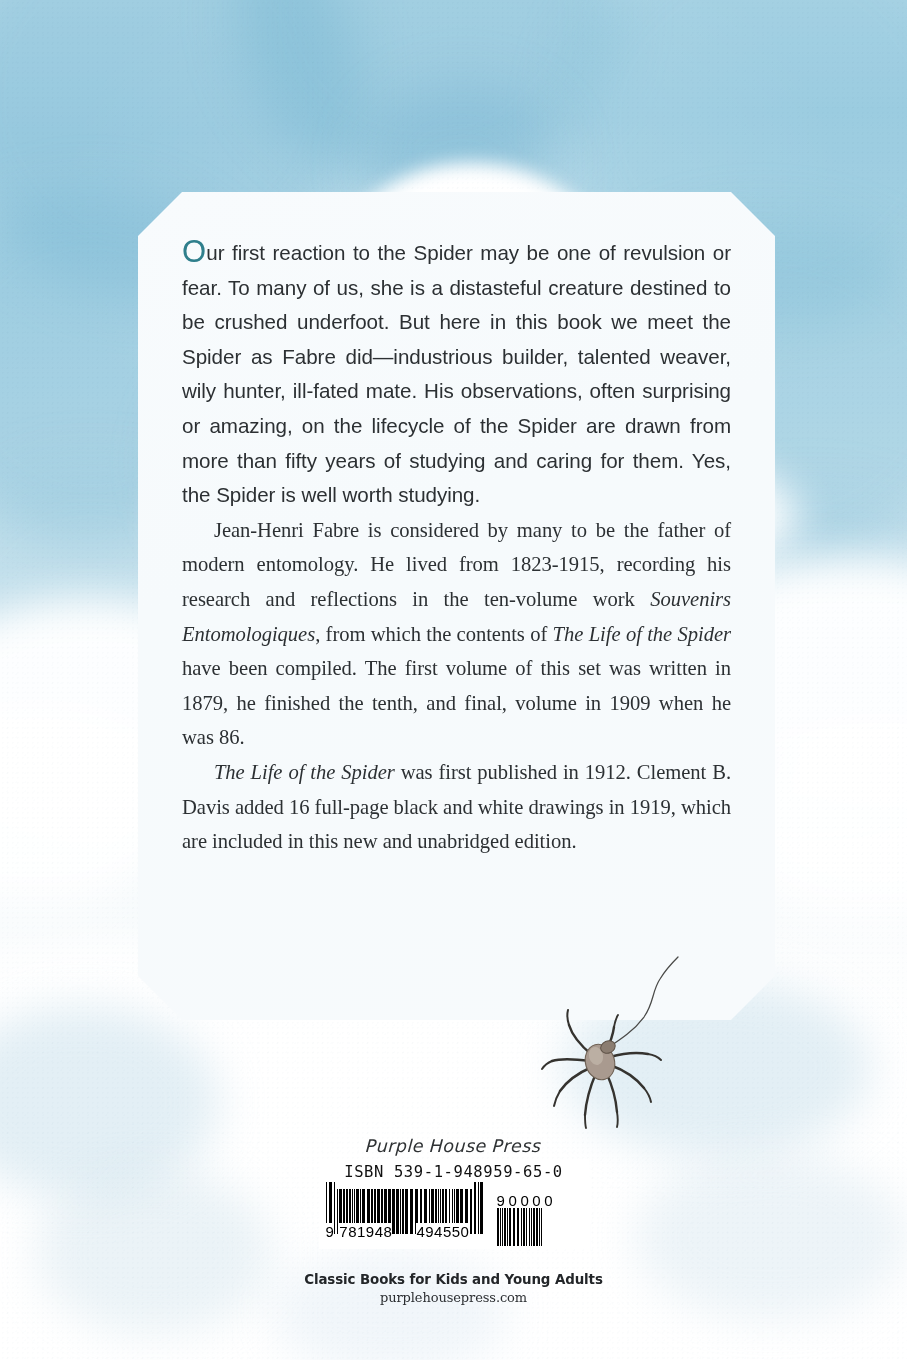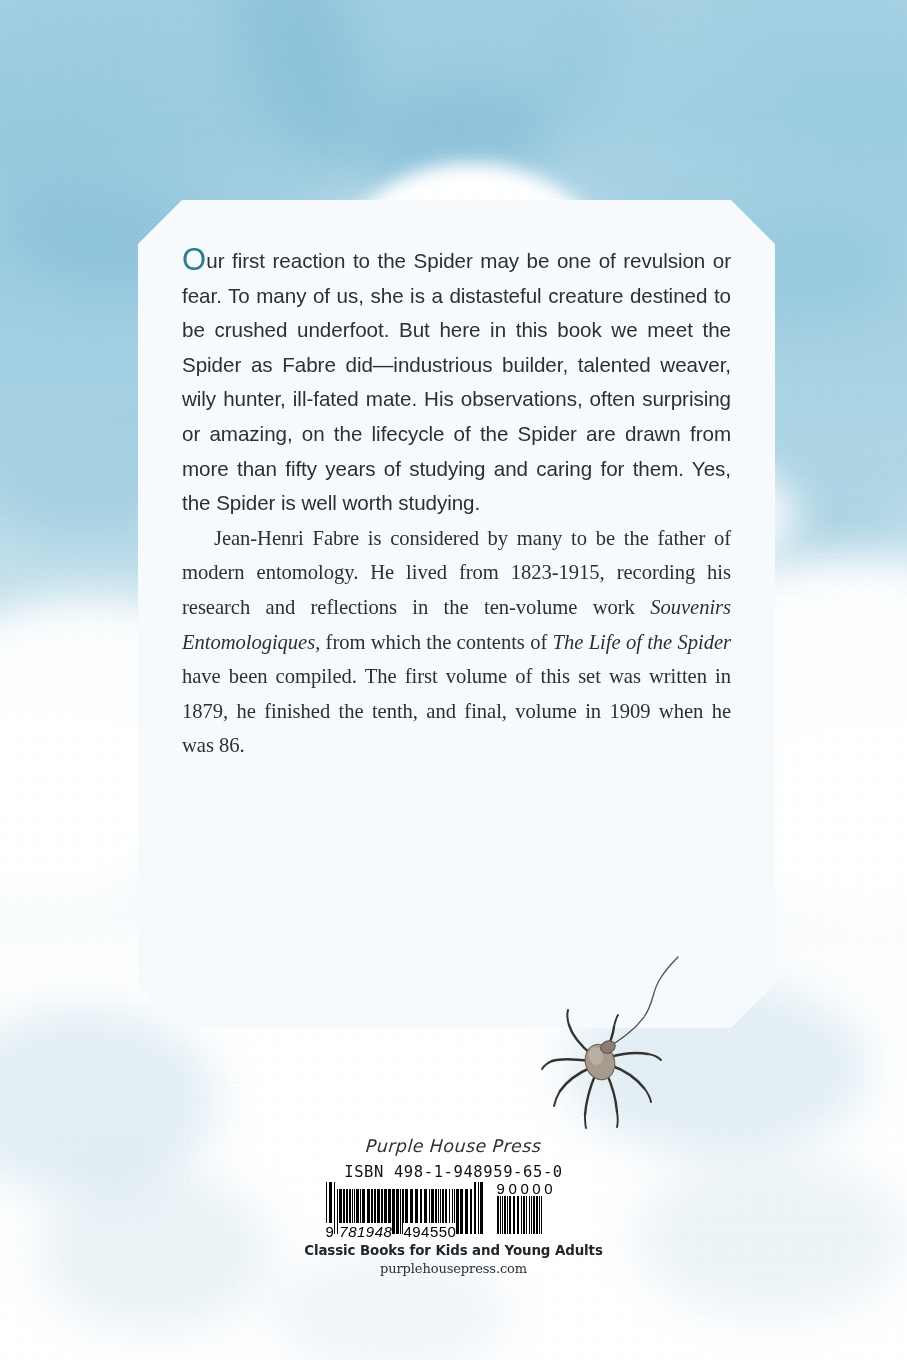--- a/index.html
+++ b/index.html
@@ -82,21 +82,21 @@
     background-image:
       radial-gradient(rgba(150,175,190,0.14) 1px, transparent 1px),
       radial-gradient(rgba(150,175,190,0.10) 1px, transparent 1px);
     background-size: 5px 5px, 9px 9px;
     background-position: 0 0, 3px 4px;
   }
 
   
   #tag-card {
     position:absolute;
-    left:138px; top:200px; width:637px; height:828px;
+    left:138px; top:192px; width:637px; height:828px;
     background:linear-gradient(160deg, #f8fbfd 0%, #f6fafc 40%, #f7fafc 100%);
     clip-path: polygon(
       44px 0, calc(100% - 44px) 0,
       100% 44px, 100% calc(100% - 44px),
       calc(100% - 44px) 100%, 44px 100%,
       0 calc(100% - 44px), 0 44px);
     box-shadow: 0 0 22px rgba(120,160,180,0.10);
   }
 
   #blurb {
@@ -143,43 +143,43 @@
     padding:4px 5px 3px 5px;
     display:flex; flex-direction:column; align-items:center;
   }
   #isbn-text {
     font-family:"DejaVu Sans Mono", monospace;
     font-size:15.5px; letter-spacing:0.6px; color:#111;
     margin-bottom:1px; white-space:nowrap;
   }
   #barcode-row { display:flex; align-items:flex-start; gap:13px; width:100%; padding-left:2px; }
   .bc-main { position:relative; }
-  .bc-addon { position:relative; padding-top:14px; }
+  .bc-addon { position:relative; padding-top:14px;margin-top:12px; }
   .bars { display:flex; align-items:flex-end; height:52px; }
   .bc-addon .bars { height:38px; }
   .bars i { display:block; background:#000; height:100%; }
   .bars i.g { background:transparent; }
   .bars i.tall { height:100%; }
   #ean-digits {
     font-family:"Liberation Sans", sans-serif;
     font-size:15px; color:#000; letter-spacing:0.5px;
     display:flex; margin-top:-11px; position:relative; z-index:2;
   }
   #ean-digits span { background:#fff; }
   #ean-lead { margin-right:5px; }
-  #ean-left { margin-right:11px;font-style:italic; }
+  #ean-left { margin-right:24px; }
   #addon-digits {
     font-family:"Liberation Sans", sans-serif;
     font-size:15px; color:#000; letter-spacing:3.6px;
     text-align:center; position:absolute; top:-2px; left:0; right:0;
   }
   #tagline {
     font-family:"DejaVu Sans", sans-serif;
     font-weight:bold; font-size:13.4px; color:#232629;
-    margin-top:0; letter-spacing:-0.1px;
+    margin-top:23px; letter-spacing:-0.1px;
   }
   #website {
     font-family:"DejaVu Serif", serif;
     font-size:13px; color:#2b2e31; margin-top:3px; letter-spacing:-0.1px;
   }
 </style>
 </head>
 <body>
 
 <div id="cover">
@@ -218,20 +218,21 @@
   <div class="shade s2"></div>
   <div class="shade s3"></div>
   <div class="shade s4"></div>
   <div class="shade s5"></div>
   <div class="paper-grain"></div>
 
   <div id="tag-card">
     <div id="blurb">
       <p><span class="dropcap">O</span><span>ur first reaction to the Spider may be one of revulsion or fear. To many of us, she is a distasteful creature destined to be crushed underfoot. But here in this book we meet the Spider as Fabre did—industrious builder, talented weaver, wily hunter, ill-fated mate. His observations, often surprising or amazing, on the lifecycle of the Spider are drawn from more than fifty years of studying and caring for them. Yes, the Spider is well worth studying.</span></p>
       <p class="indent"><span>Jean-Henri Fabre is considered by many to be the father of modern entomology. He lived from 1823-1915, recording his research and reflections in the ten-volume work </span><em>Souvenirs Entomologiques</em><span>, from which the contents of </span><em>The Life of the Spider</em><span> have been compiled. The first volume of this set was written in 1879, he finished the tenth, and final, volume in 1909 when he was 86.</span></p>
+      <p class="indent"><em>The Life of the Spider</em><span> was first published in 1912. Clement B. Davis added 16 full-page black and white drawings in 1919, which are included in this new and unabridged edition.</span></p>
     </div>
   </div>
 
   <div id="spider">
     <svg viewBox="0 0 170 175">
 
       <path d="M60 98 C 78 86, 92 78, 104 62 C 114 48, 112 36, 120 24 C 126 14, 132 8, 138 2" fill="none" stroke="#4a4a48" stroke-width="1.25" stroke-linecap="round"></path>
 
       <g fill="none" stroke="#35332f" stroke-linecap="round">
         <path d="M52 100 C 40 90, 32 80, 29 70" stroke-width="2.5"></path>
@@ -261,21 +262,21 @@
       <ellipse cx="68" cy="92" rx="7.5" ry="6" transform="rotate(-24 68 92)" fill="#8b7d71" stroke="#5f5348" stroke-width="1"></ellipse>
     </svg>
   </div>
 
   <div id="imprint">
 
     <div id="publisher-name">Purple House Press</div>
 
     <div id="barcode-block">
 
-      <div id="isbn-text">ISBN  498-1-948959-65-0</div>
+      <div id="isbn-text">ISBN  539-1-948959-65-0</div>
 
       <div id="barcode-row">
 
         <div class="bc-main">
           <div class="bars" id="bars-main">
               <i class="tall" style="width:1px;"></i>
               <i class="g" style="width:2px"></i>
               <i class="tall" style="width:3px;"></i>
               <i class="g" style="width:2px"></i>
               <i class="tall" style="width:1px;"></i>

